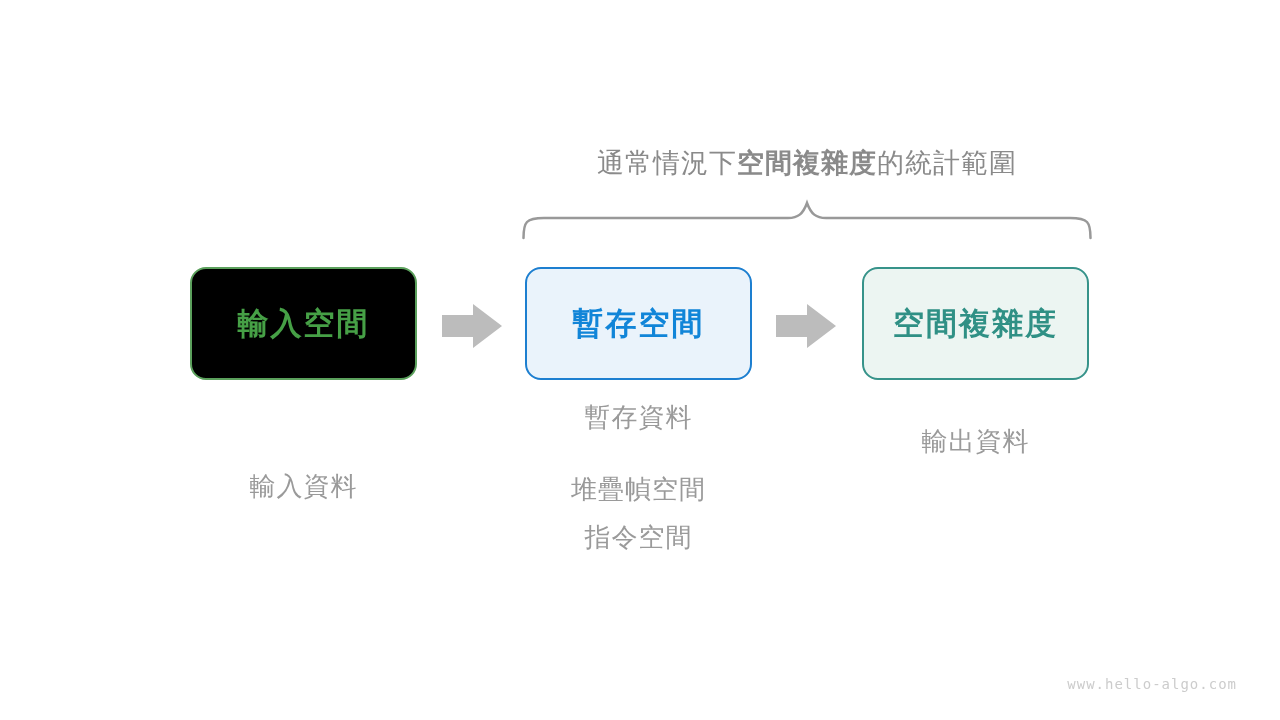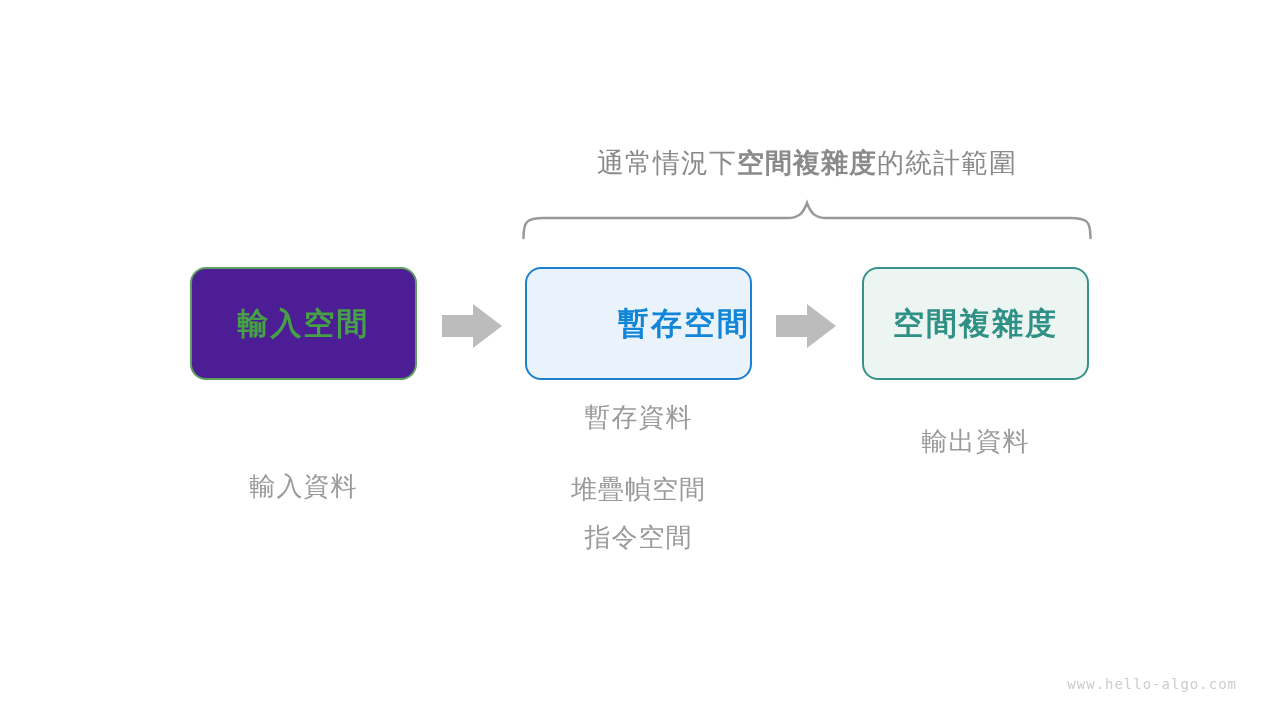--- a/index.html
+++ b/index.html
@@ -36,21 +36,21 @@
     box-sizing:border-box;
     display:flex;
     align-items:center;
     justify-content:center;
     font-size:31px;
     font-weight:bold;
     letter-spacing:2px;
     white-space:nowrap;
   }
   .box-input{left:190px; top:267px;}
-  .box-temp{left:525px; top:267px;justify-content:flex-end;}
+  .box-temp{left:525px; top:267px;}
   .box-output{left:862px; top:267px;}
   .arrow{
     position:absolute;
     width:60px; height:44px;
   }
   .arrow-1{left:442px; top:304px;}
   .arrow-2{left:776px; top:304px;}
   .note{
     position:absolute;
     width:227px; height:30px;
@@ -78,21 +78,21 @@
 <div class="canvas">
 
   <div class="title" style="color: rgb(138, 138, 138);">
     <span>通常情況下</span><b>空間複雜度</b><span>的統計範圍</span>
   </div>
 
   <svg class="brace" viewBox="0 0 570 42" fill="none">
     <path d="M1.5,40 C1.5,24 4,20 22,20 L266,20 C276,20 281,16 285,5 C289,16 294,20 304,20 L548,20 C566,20 568.5,24 568.5,40" stroke="#999999" stroke-width="2.5" stroke-linecap="round" fill="none"></path>
   </svg>
 
-  <div class="box box-input" style="border-color: rgb(91, 160, 92); background: #4c1d95; color: rgb(70, 160, 70);">
+  <div class="box box-input" style="border-color: rgb(91, 160, 92); background: #000000; color: rgb(70, 160, 70);">
     <span>輸入空間</span>
   </div>
 
   <svg class="arrow arrow-1" viewBox="0 0 60 44">
     <polygon points="0,11 31,11 31,0 60,22 31,44 31,33 0,33" fill="#bcbcbc"></polygon>
   </svg>
 
   <div class="box box-temp" style="border-color: rgb(29, 127, 208); background: rgb(234, 243, 251); color: rgb(17, 133, 216);">
     <span>暫存空間</span>
   </div>

